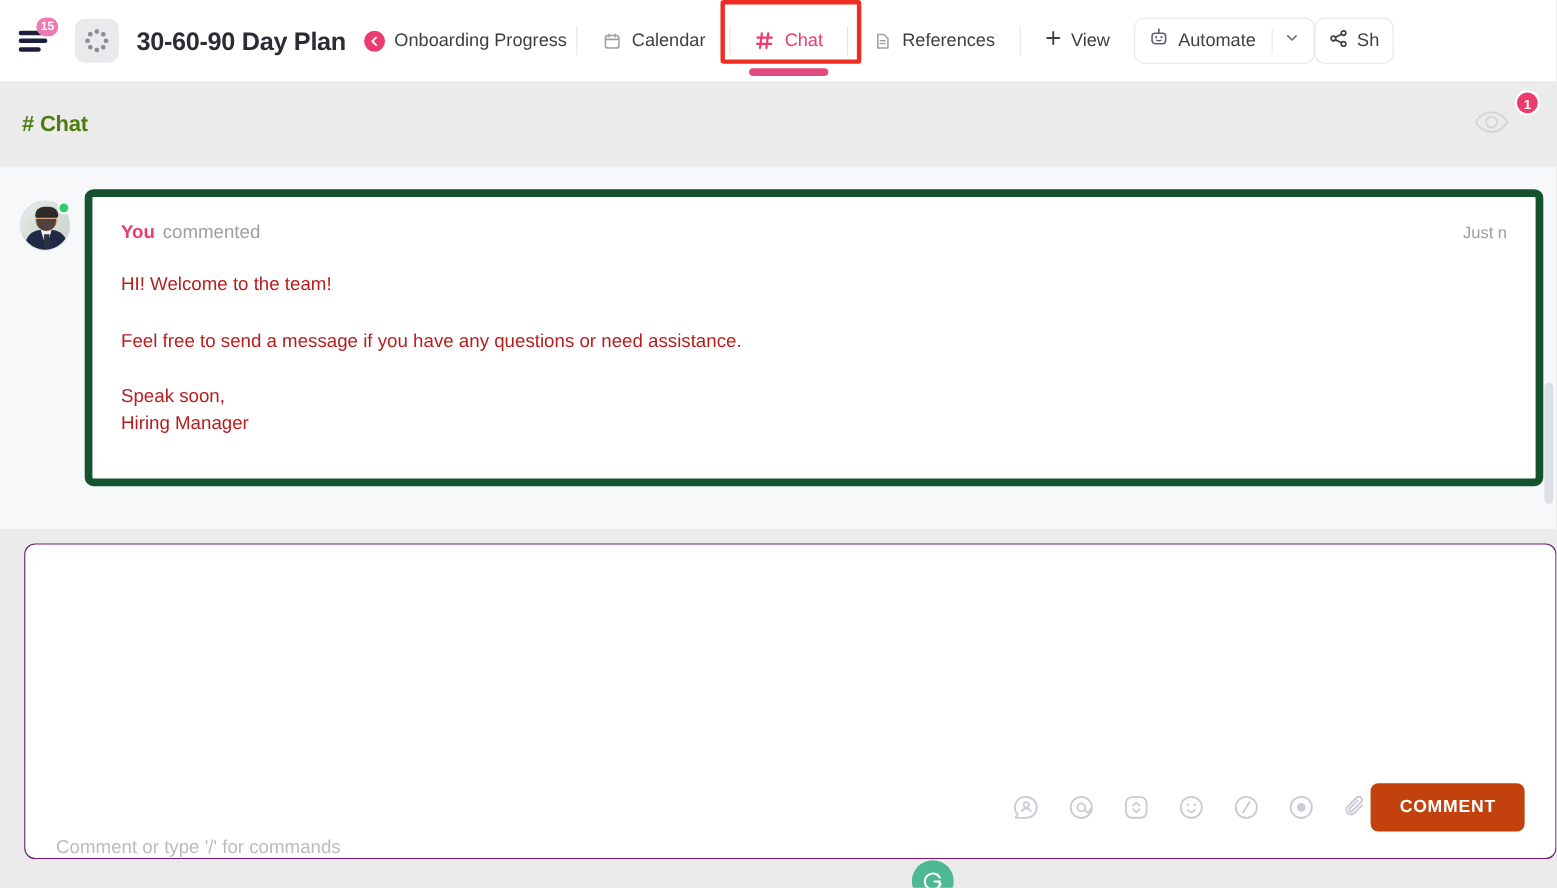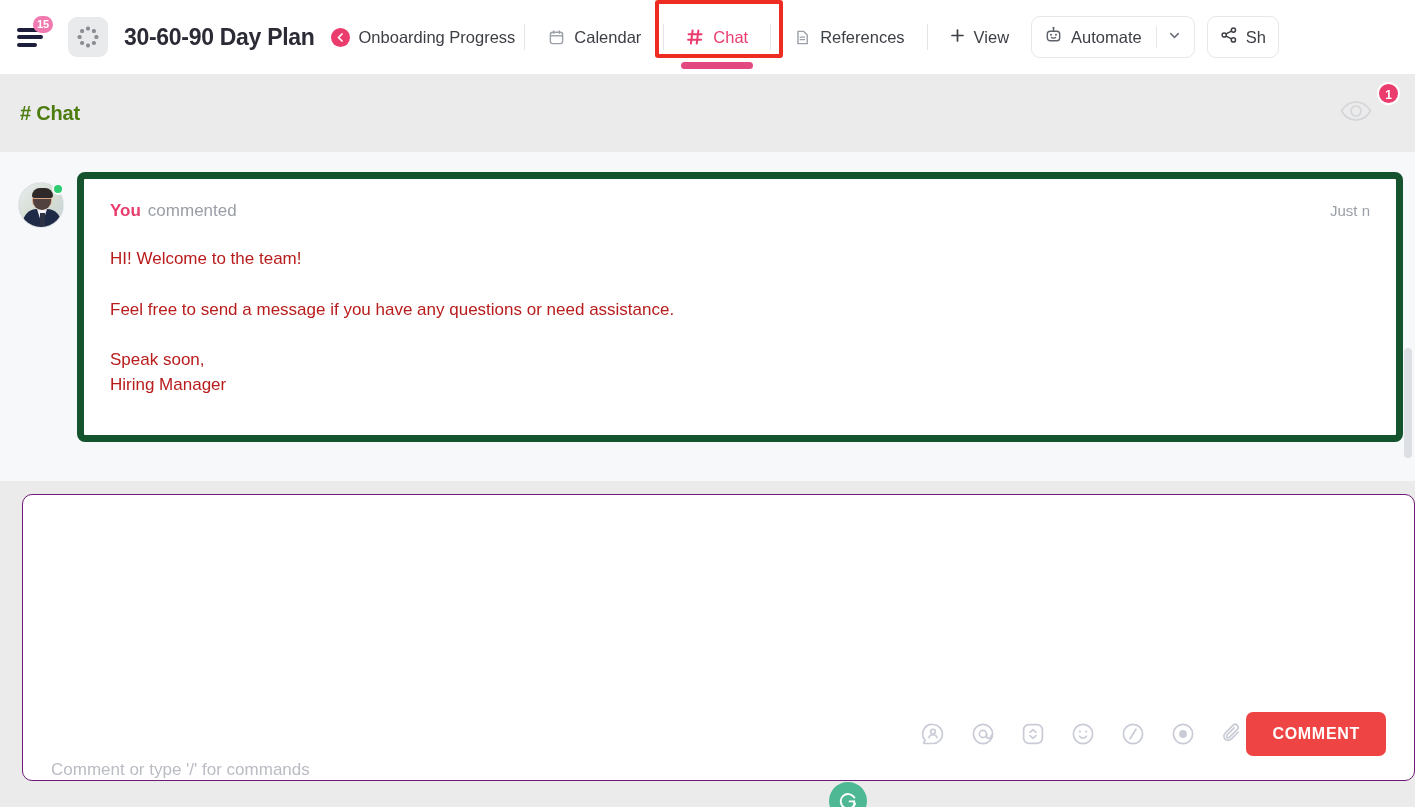--- a/index.html
+++ b/index.html
@@ -161,21 +161,21 @@
     border-radius: 50%; background: #4eb794; display: flex; align-items: center;
     justify-content: center; cursor: pointer;
   }
   .composer-divider { height: 1px; background: #eeeff1; margin: 0; }
   .composer-tools {
     height: 92px; display: flex; align-items: center; padding: 0 28px;
   }
   .tool-icons { display: flex; align-items: center; gap: 23px; color: #c9ccd6; }
   .tool { width: 27px; height: 27px; cursor: pointer; color: #c9ccd6; display: flex; align-items: center; justify-content: center; }
   .comment-btn {
-    margin-left: auto; background: #ef4444; color: #fff; border: none;
+    margin-left: auto; background: #c2410c; color: #fff; border: none;
     border-radius: 7px; height: 44px; padding: 0 26px; font-size: 16px;
     font-weight: bold; letter-spacing: 0.7px; cursor: pointer;
     font-family: "Liberation Sans", sans-serif;
   }
 </style>
 </head>
 <body>
 
 <div class="app">
 
@@ -276,21 +276,21 @@
       </span>
       <span>Automate</span>
       <span class="split"></span>
       <span class="ic" style="color:#6b6f78">
         <svg width="15" height="15" viewBox="0 0 16 16" fill="none" aria-hidden="true">
           <path d="M4 6L8 10L12 6" stroke="currentColor" stroke-width="1.6" stroke-linecap="round" stroke-linejoin="round"></path>
         </svg>
       </span>
     </div>
 
-    <div class="nav-btn" style="margin-left:12px">
+    <div class="nav-btn" style="">
       <span class="ic" style="color:#3c3f45">
         <svg width="18" height="18" viewBox="0 0 18 18" fill="none" aria-hidden="true">
           <circle cx="13.4" cy="4.1" r="2.1" stroke="currentColor" stroke-width="1.5"></circle>
           <circle cx="4.2" cy="9" r="2.1" stroke="currentColor" stroke-width="1.5"></circle>
           <circle cx="13.4" cy="13.9" r="2.1" stroke="currentColor" stroke-width="1.5"></circle>
           <path d="M6.1 7.9L11.5 5.1M6.1 10.1L11.5 12.9" stroke="currentColor" stroke-width="1.5"></path>
         </svg>
       </span>
       <span>Sh</span>
     </div>

